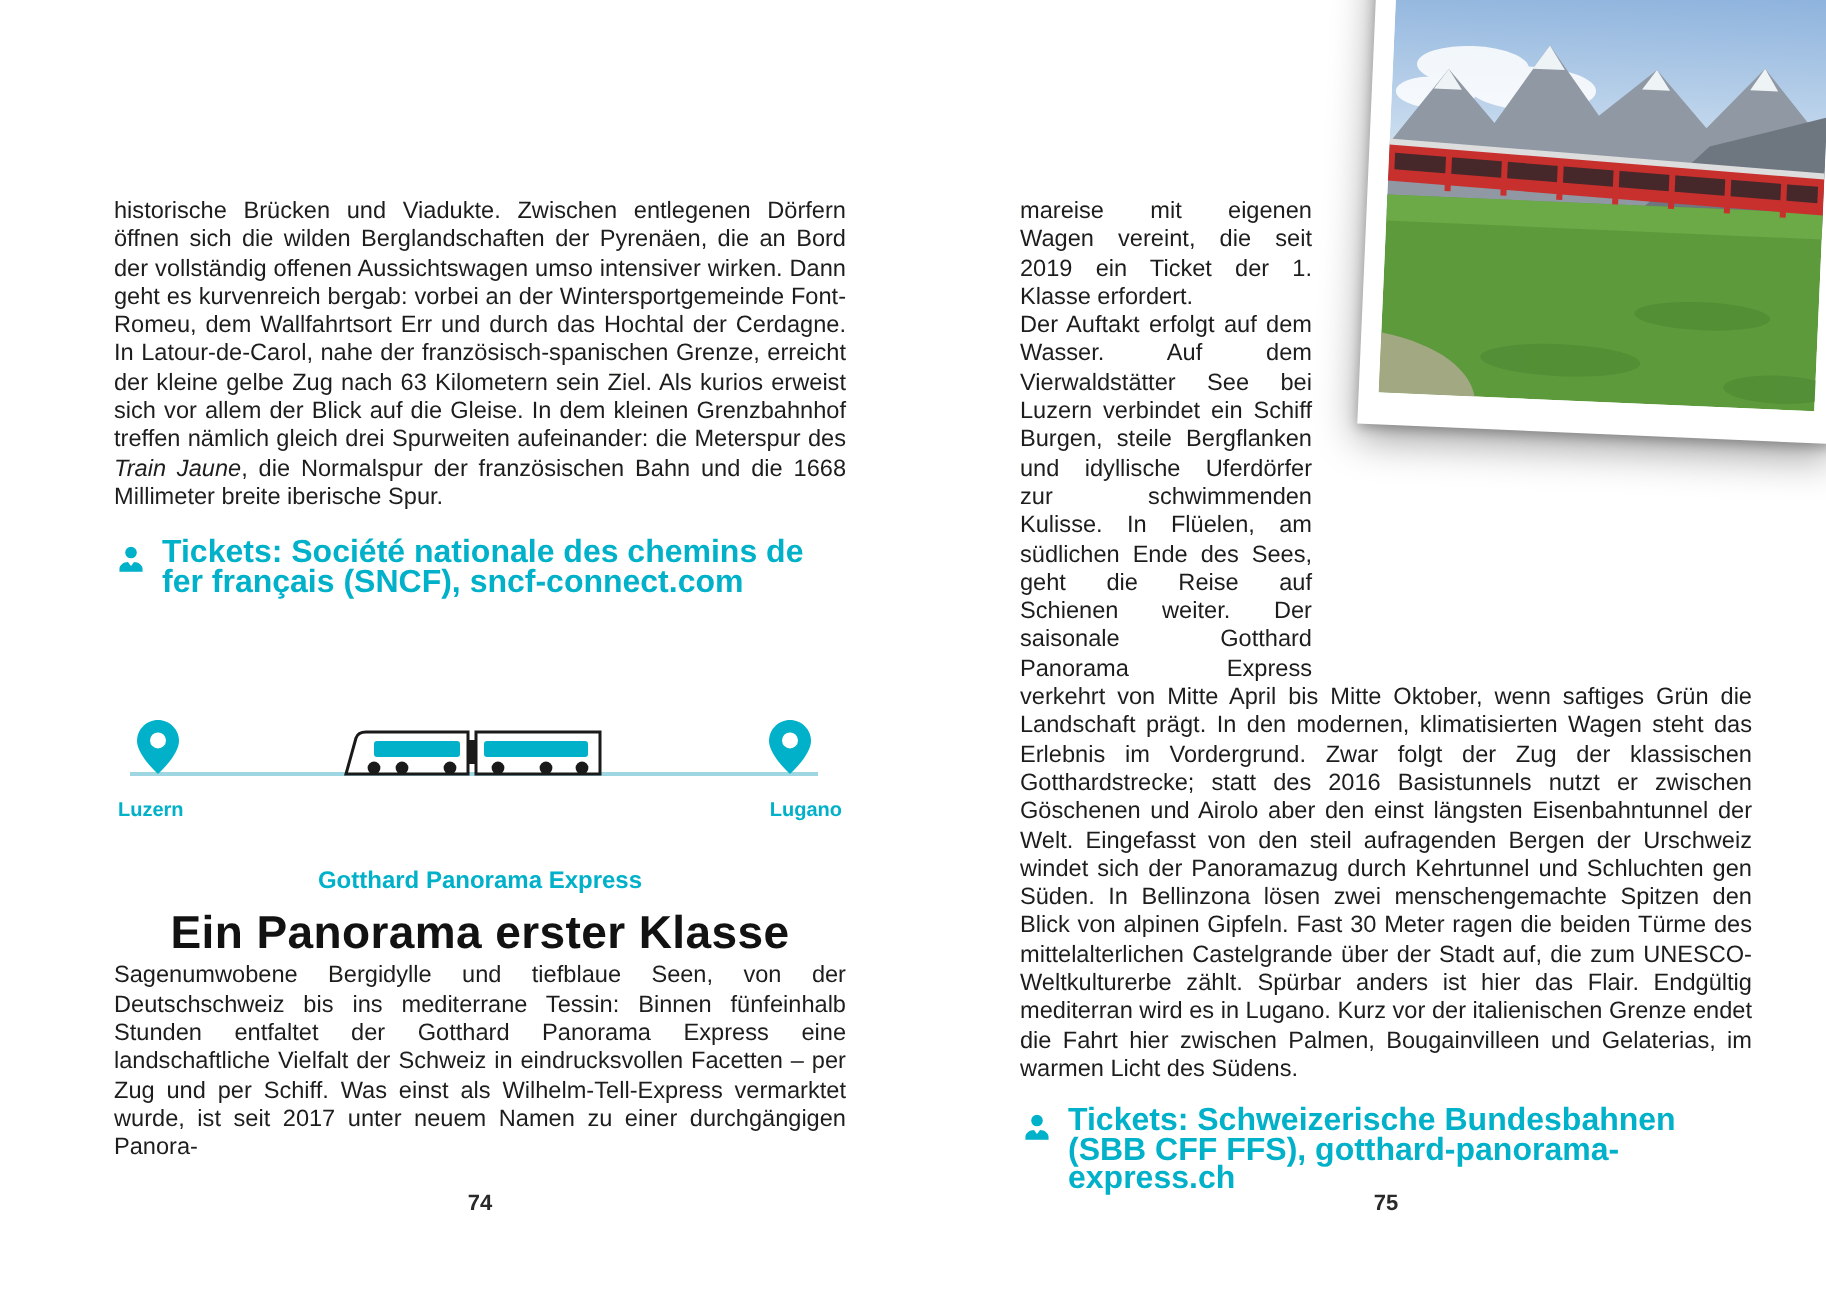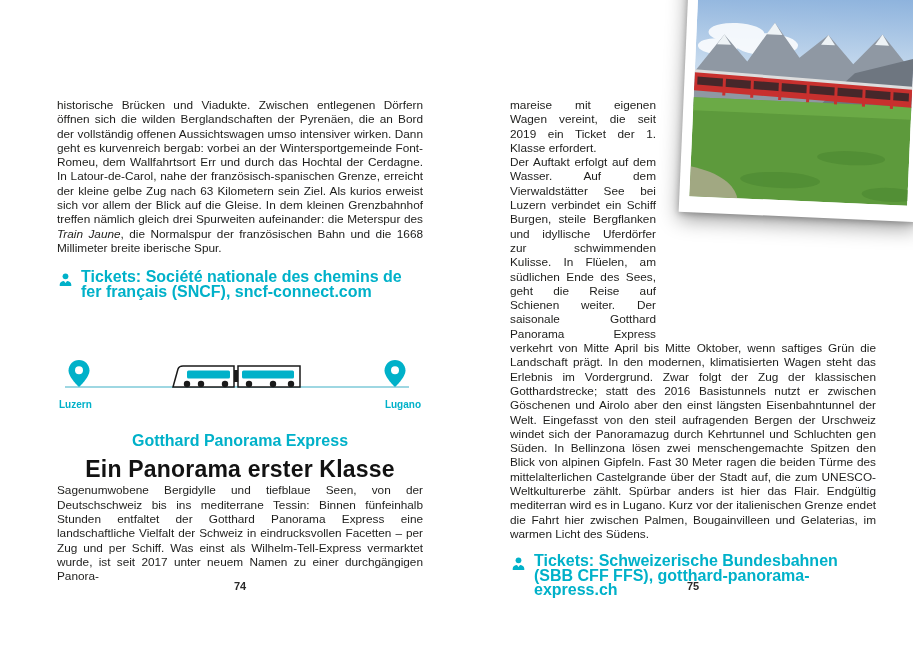--- a/index.html
+++ b/index.html
@@ -52,38 +52,38 @@
     padding: 0 2px;
     margin-top: -4px;
     font-size: 10px;
     font-weight: bold;
     color: var(--accent);
   }
 
   .kicker {
     margin-top: 22px;
     text-align: center;
-    font-size: 16px;
+    font-size: 12px;
     font-weight: bold;
     color: var(--accent);
   }
   h1.title {
     margin: 6px 0 0 0;
     text-align: center;
     font-size: 23px;
     line-height: 27px;
     font-weight: bold;
     color: #121212;
     letter-spacing: 0.2px;
   }
   .after-title { margin-top: 17px; }
 
   .pagenum {
     position: absolute;
-    top: 580px;
+    top: 596px;
     left: 0;
     width: 100%;
     text-align: center;
     font-size: 11px;
     font-weight: bold;
     color: #2a2a2a;
   }
 
   
   .photo-spacer { float: right; width: 220px; height: 234px; }

